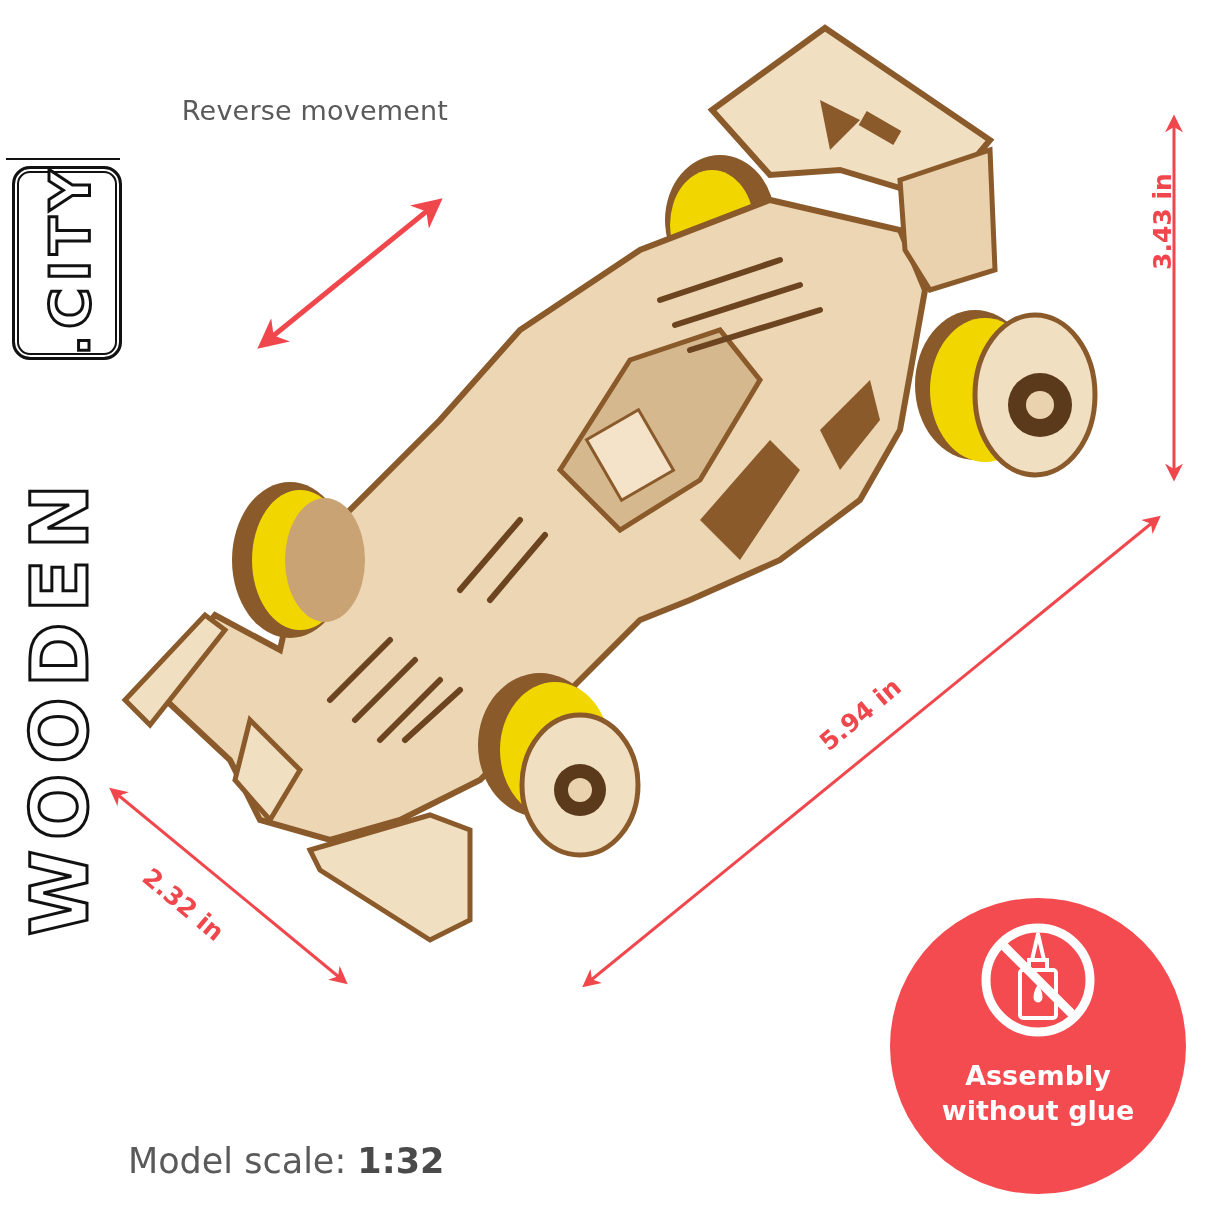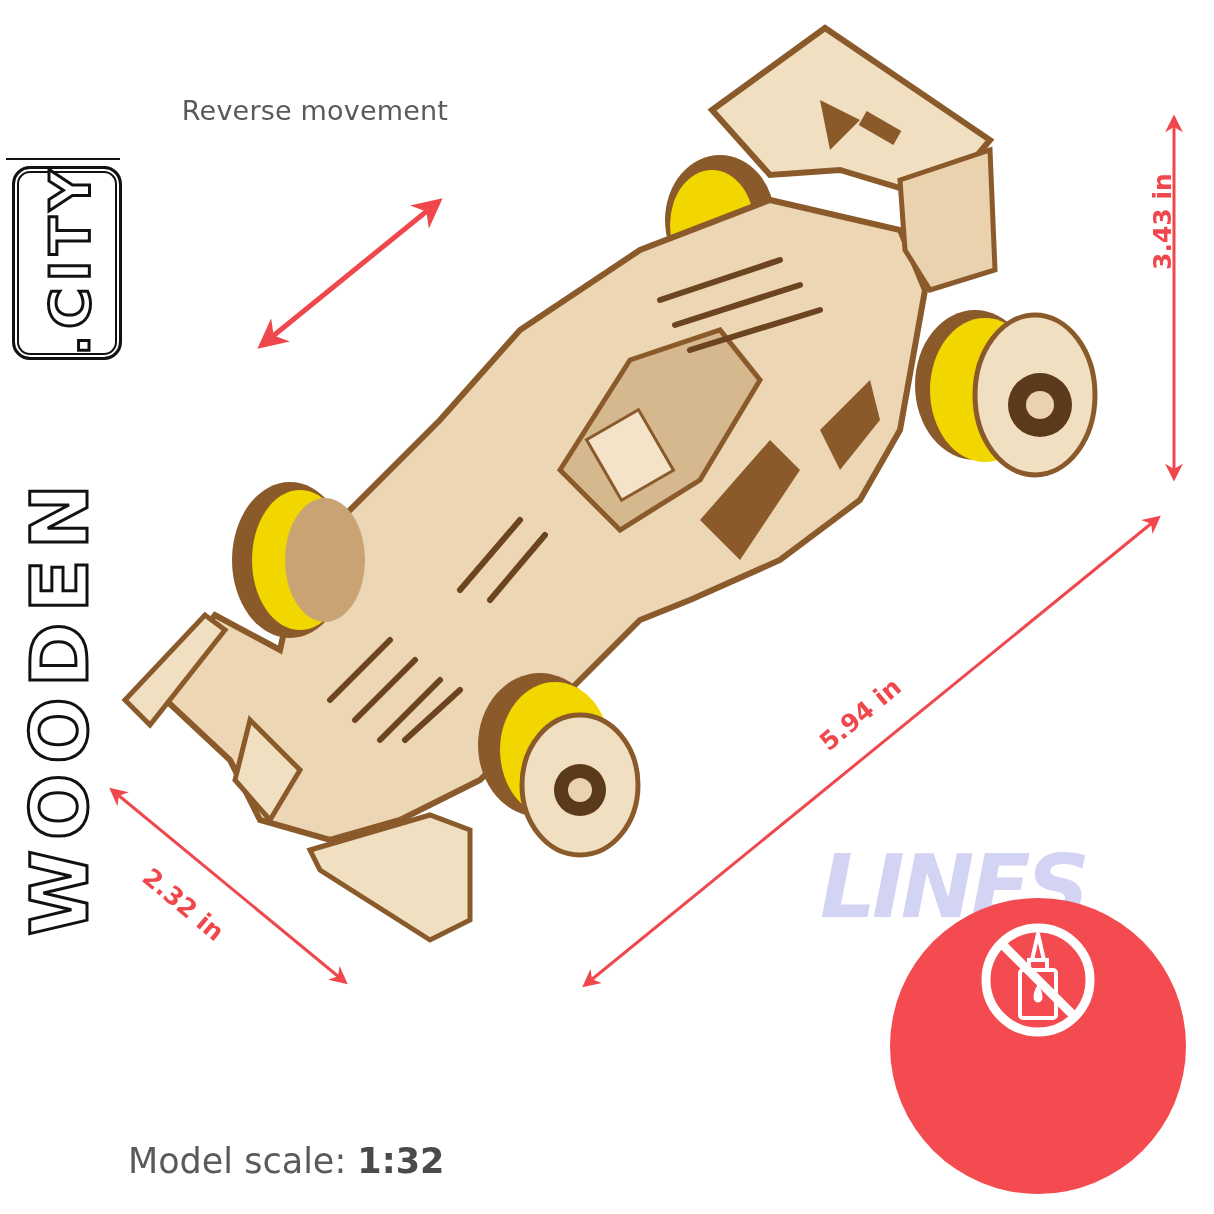--- a/index.html
+++ b/index.html
@@ -46,21 +46,20 @@
   <g>
     <line x1="112" y1="790" x2="345" y2="982" stroke="#f0474d" stroke-width="3" marker-start="url(#ah)" marker-end="url(#ah)"></line>
   </g>
 </svg>
 
 <div class="abs dim-label" style="left:1148px;top:270px;width:100px;transform:rotate(-90deg);transform-origin:left top;">3.43 in</div>
 <div class="abs dim-label" style="left:812px;top:700px;transform:rotate(-40deg);">5.94 in</div>
 <div class="abs dim-label" style="left:135px;top:890px;transform:rotate(40deg);">2.32 in</div>
 
 <div class="abs" style="left:630px;top:785px;width:540px;height:160px;">
-  <div class="abs wm" style="left:190px;top:50px;font-size:88px;color:rgba(130,130,220,0.35);">LINES</div>
 </div>
 
 <svg class="abs" style="left:0;top:0;" width="1214" height="1214" viewBox="0 0 1214 1214">
 
   <g>
     <ellipse cx="720" cy="220" rx="55" ry="65" fill="#8a5a2b"></ellipse>
     <ellipse cx="712" cy="225" rx="42" ry="55" fill="#f2d600"></ellipse>
   </g>
 
   <g>
@@ -128,14 +127,16 @@
 <div class="abs badge" style="left:890px;top:898px;width:296px;height:296px;">
   <svg class="abs" style="left:88px;top:22px;" width="120" height="120" viewBox="0 0 120 120">
     <circle cx="60" cy="60" r="52" fill="none" stroke="#fff" stroke-width="9"></circle>
     <path d="M60 14 L66 40 L54 40 Z" fill="none" stroke="#fff" stroke-width="4" stroke-linejoin="round"></path>
     <rect x="51" y="40" width="18" height="10" fill="none" stroke="#fff" stroke-width="4"></rect>
     <rect x="42" y="50" width="36" height="48" rx="3" fill="none" stroke="#fff" stroke-width="4"></rect>
     <path d="M60 64 Q54 74 56 80 Q60 85 64 80 Q66 74 60 64 Z" fill="#fff"></path>
     <line x1="24" y1="24" x2="96" y2="96" stroke="#fff" stroke-width="9"></line>
   </svg>
   <div class="abs badge-text" style="top:160px;">
+    <div>Assembly</div>
+    <div>without glue</div>
   </div>
 </div>
 
 </body></html>

